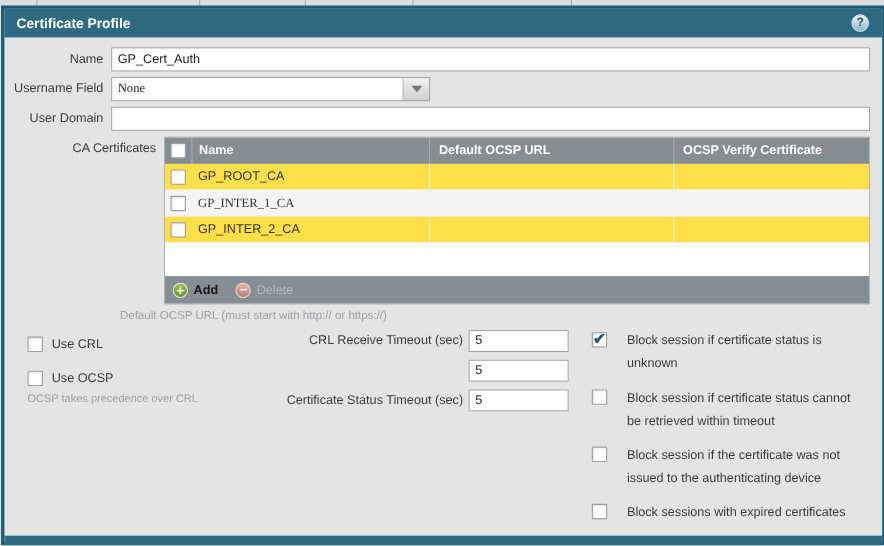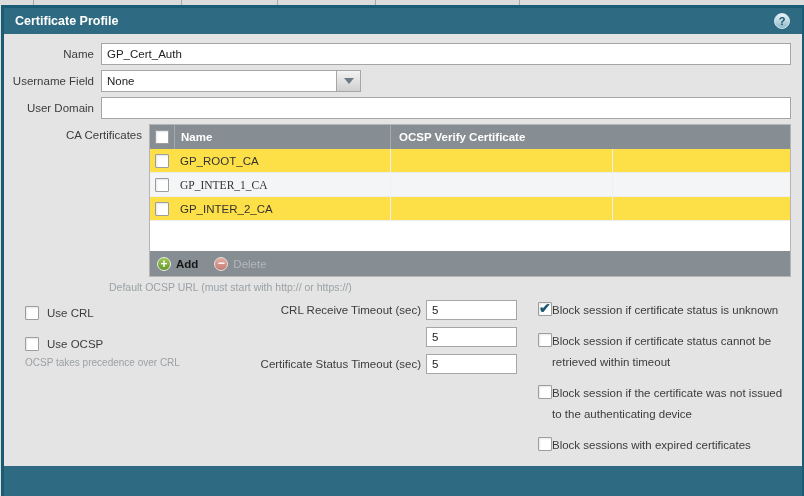--- a/index.html
+++ b/index.html
@@ -22,21 +22,21 @@
 
   .body { flex:1; padding:9px 11px 0 8px; position:relative; }
 
   .form-row { display:flex; align-items:center; margin-bottom:5px; }
   .lbl { width:89px; flex:0 0 89px; text-align:right; padding-right:7px; font-size:11.5px; color:#3c3c3c; }
   .txt-input { height:22px; border:1px solid #a6a6a6; background:#fff; font-family:inherit;
                font-size:11.5px; color:#222; padding:0 5px; outline:none; }
   .grow { flex:1; }
 
   .combo { display:flex; }
-  .combo .txt-input { width:236px; }
+  .combo .txt-input { width:266px;font-family:Liberation Serif, serif; }
   .combo-btn { width:24px; height:22px; border:1px solid #a6a6a6; border-left:none;
                background:linear-gradient(#f3f3f3,#cfcfcf); display:flex; align-items:center;
                justify-content:center; cursor:pointer; }
   .combo-btn .tri { width:0; height:0; border-left:5px solid transparent; border-right:5px solid transparent;
                     border-top:6px solid #6e7b84; }
 
   .ca-row { display:flex; align-items:flex-start; margin-bottom:0;margin-left:48px; }
   .ca-row .lbl { padding-top:5px; }
   .ca-table { flex:1; height:153px; border:1px solid #b5b5b5; background:#fff; display:flex; flex-direction:column; }
   .thead { display:flex; height:24px; flex:0 0 24px; background:#868e93; color:#fff;
@@ -77,21 +77,21 @@
   .cb-row { display:flex; align-items:center; gap:8px; height:22px; margin-top:2px; }
   .cb-row + .cb-row { margin-top:9px; }
   .cb-lbl { font-size:11.5px; color:#3c3c3c; }
   .small-note { font-size:10px; color:#9ba1a5; margin-top:2px; }
 
   .num-row { display:flex; align-items:center; justify-content:flex-end; margin-bottom:7px; }
   .num-lbl { font-size:11.5px; color:#3c3c3c; margin-right:5px; }
   .num-input { width:91px; height:20px; border:1px solid #a6a6a6; background:#fff;
                font-family:inherit; font-size:11.5px; color:#222; padding:0 5px; outline:none; }
 
-  .blk-item { display:flex; gap:0; margin-bottom:10px; }
+  .blk-item { display:flex; gap:18px; margin-bottom:10px; }
   .blk-item .cb { margin-top:2px; }
   .blk-lbl { font-size:11.5px; color:#3c3c3c; line-height:21px; max-width:238px; }
 
   .footerbar { height:46px; flex:0 0 46px; background:#2e6b82; display:flex; align-items:center;
                justify-content:flex-end; gap:9px; padding-right:13px; }
 </style>
 </head>
 <body>
 
 <div class="screen">
@@ -135,20 +135,21 @@
 
       <div class="form-row ca-row">
         <div class="lbl">CA Certificates</div>
         <div class="ca-table grow">
 
           <div class="thead">
             <div class="col-cb">
               <div class="cb"></div>
             </div>
             <div class="col-name">Name</div>
+            <div class="col-url">Default OCSP URL</div>
             <div class="col-verify">OCSP Verify Certificate</div>
           </div>
 
           <div class="trow">
             <div class="col-cb">
                 <div class="cb"></div>
               </div>
             <div class="col-name">GP_ROOT_CA</div>
             <div class="col-url"></div>
             <div class="col-verify"></div>

